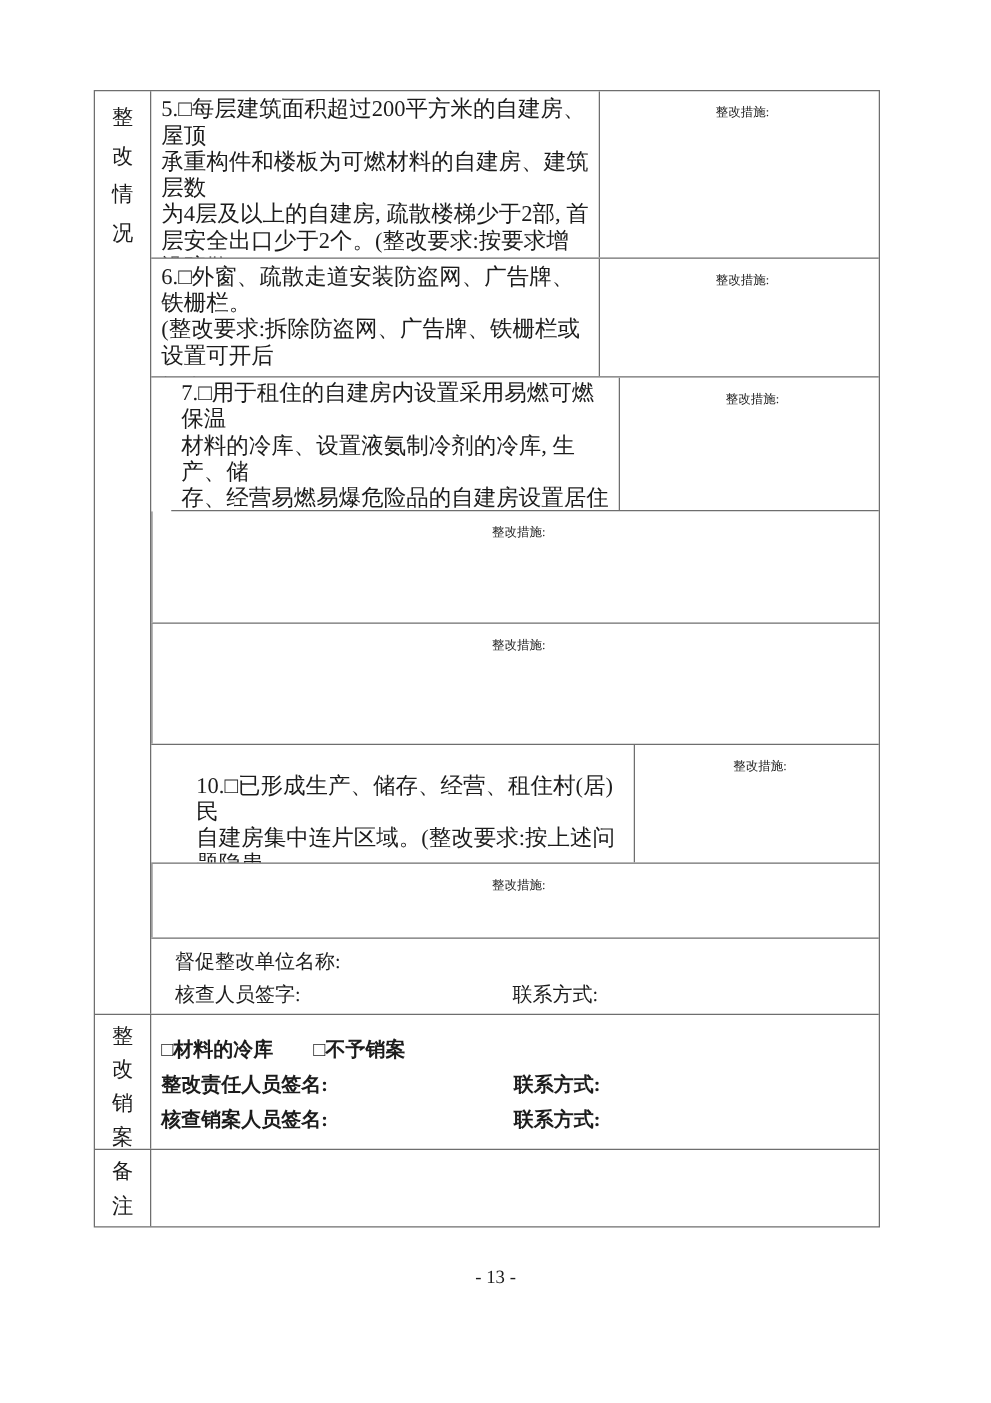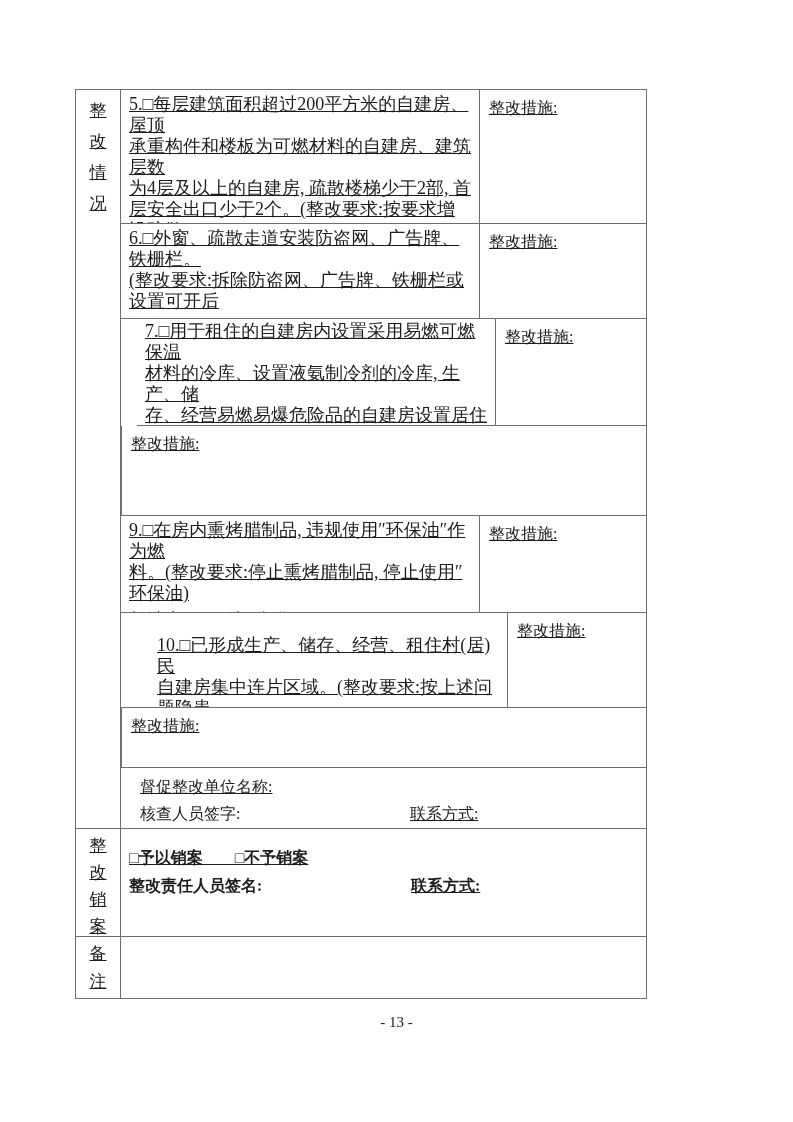--- a/index.html
+++ b/index.html
@@ -5,23 +5,22 @@
   * { box-sizing: border-box; margin: 0; padding: 0; }
   html, body { background: #ffffff; }
   body {
     width: 793px; height: 1122px;
     font-family: "Liberation Serif", "DejaVu Serif", serif;
     color: #1c1c1c;
   }
   .page { position: relative; width: 793px; height: 1122px; background: #fff; overflow: hidden; }
 
   .tbl {
-    position: absolute; left: 75px; top: 89px; width: 572px;
+    position: absolute; left: 75px; top: 72px; width: 629px;
     border: 1px solid #6e6e6e;
-    text-decoration: underline;
   }
   .sec { display: flex; border-bottom: 1px solid #6e6e6e; }
   .sec:last-child { border-bottom: none; }
   .sec1 { height: 739px; }
   .sec2 { height: 108px; }
   .sec3 { height: 61px; gap: 28px; }
 
   .label-col {
     flex: 0 0 45px; width: 45px;
     border-right: 1px solid #6e6e6e;
@@ -50,22 +49,23 @@
   .pre { white-space: pre-line; }
   .pt2  { padding-top: 2px; }
   .pt6  { padding-top: 6px; }
   .pt22 { padding-top: 22px; margin-left: 28px; }
   .mt5 { margin-top: 5px; }
   .mt6 { margin-top: 6px; }
 
   .measure {
     flex: 1; border-left: 1px solid #6e6e6e;
     padding: 7px 4px 0 9px;
-    font-size: 16px; line-height: 21px;
+    font-size: 10px; line-height: 21px;
     overflow: hidden;
+    text-align: center;
   }
 
   .footer-row {
     flex: 1; padding: 5px 8px 0 8px;
     font-size: 16px; line-height: 27px; overflow: hidden; margin-left: 11px;
   }
   .w270 { display: inline-block; width: 270px; }
 
   .sec2-body {
     flex: 1; padding: 15px 8px 0 8px;
@@ -129,26 +129,20 @@
           </div>
         </div>
 
         <div class="item-row r8">
           <div class="measure">
             <span class="pre">整改措施:</span>
           </div>
         </div>
 
         <div class="item-row r9">
-          <div class="content">
-            <div class="pre">9.□在房内熏烤腊制品, 违规使用″环保油″作为燃
-料。(整改要求:停止熏烤腊制品, 停止使用″环保油)</div>
-            <div class="pre mt6">并清空″环保油″储罐)
-整改期限:　　　　　完成整改:口是□否</div>
-          </div>
           <div class="measure">
             <span class="pre">整改措施:</span>
           </div>
         </div>
 
         <div class="item-row r10">
           <div class="content pre pt22">10.□已形成生产、储存、经营、租住村(居)民
 自建房集中连片区域。(整改要求:按上述问题隐患
 整改要求, 由县级督办整改)</div>
           <div class="measure">
@@ -170,23 +164,26 @@
         </div>
 
       </div>
     </div>
 
     <div class="sec sec2">
       <div class="label-col">
         <div class="vtext">整改销案</div>
       </div>
       <div class="sec2-body">
-        <div>□予以销案　　□不予销案</div>
+        <div>□材料的冷库　　□不予销案</div>
         <div>
           <span class="w282">整改责任人员签名:</span><span>联系方式:</span>
+        </div>
+        <div>
+          <span class="w282">核查销案人员签名:</span><span>联系方式:</span>
         </div>
       </div>
     </div>
 
     <div class="sec sec3">
       <div class="label-col">
         <div class="vtext">备注</div>
       </div>
       <div class="sec3-body"></div>
     </div>

